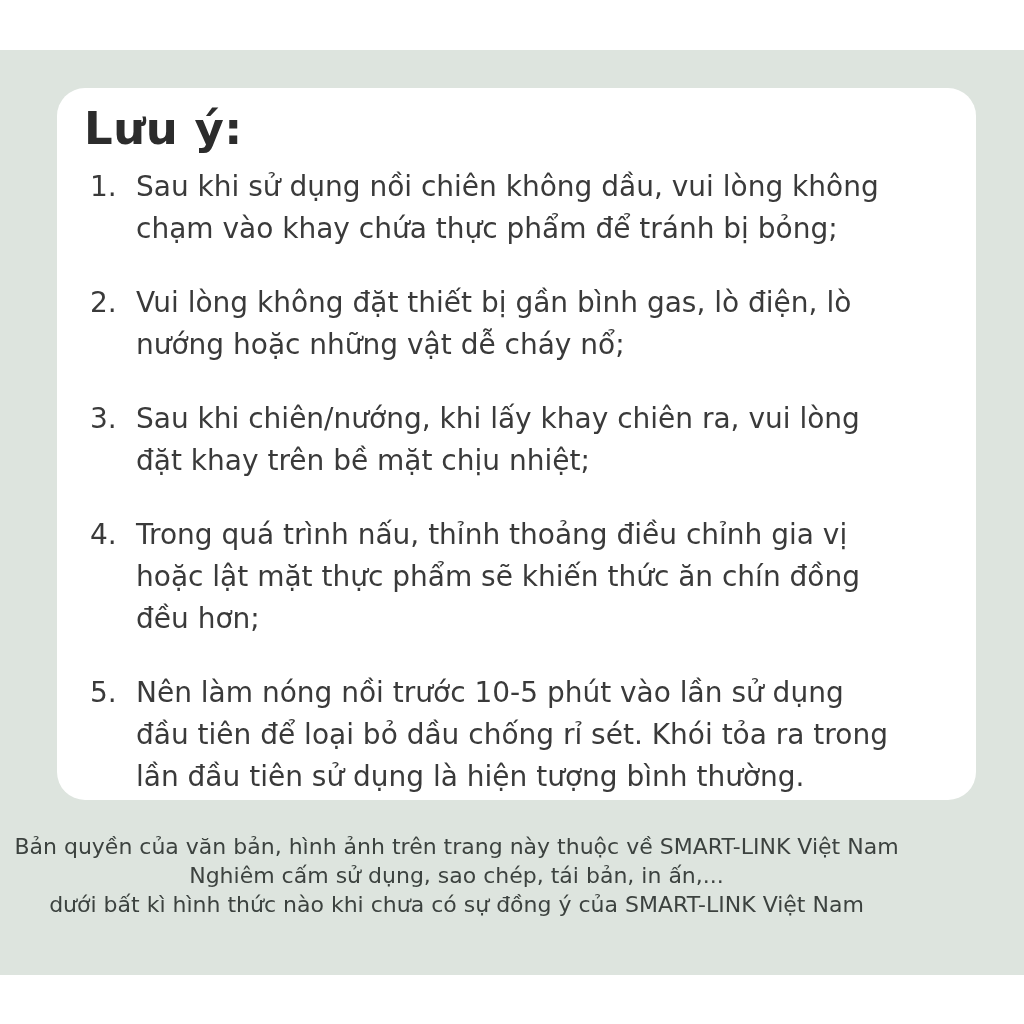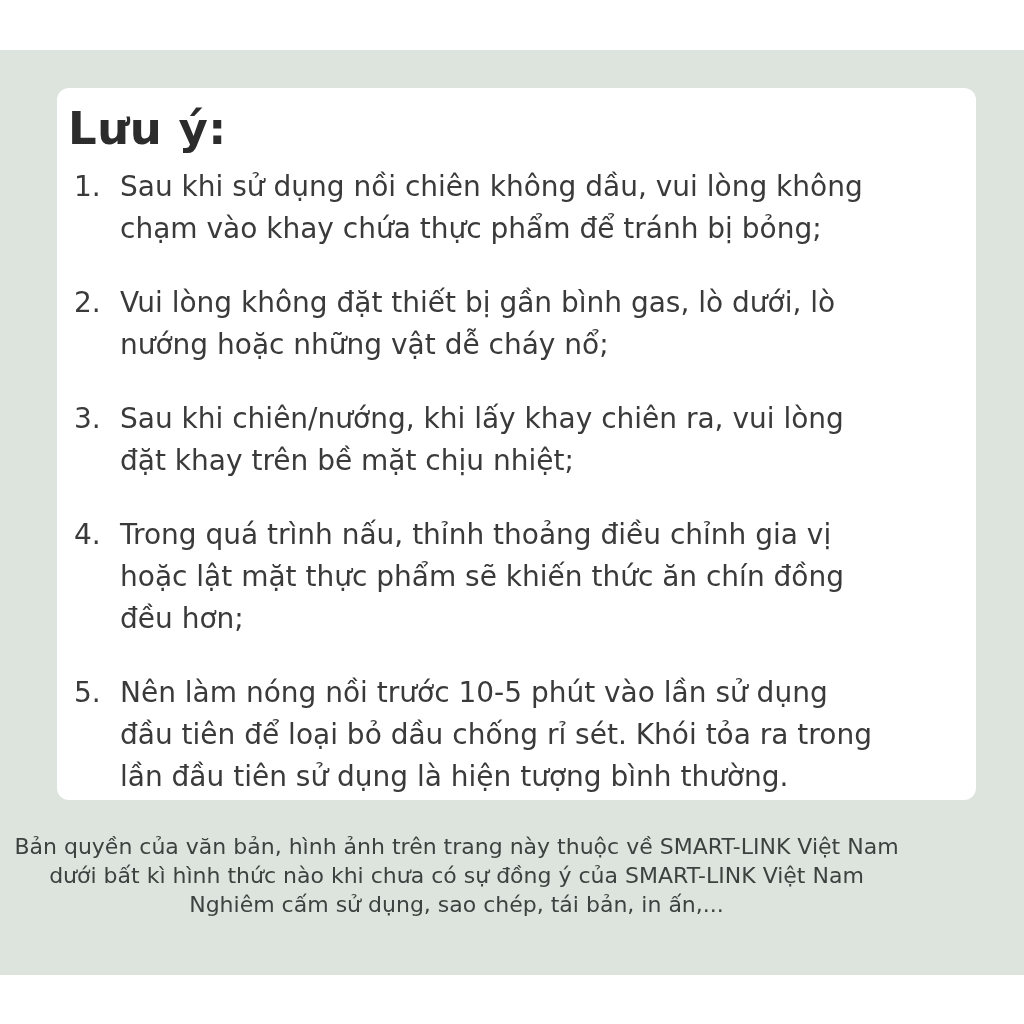--- a/index.html
+++ b/index.html
@@ -23,23 +23,23 @@
     height: 925px;
     background: #dde4de;
   }
   .card {
     position: absolute;
     left: 57px;
     top: 88px;
     width: 919px;
     height: 712px;
     background: #ffffff;
-    border-radius: 12px;
+    border-radius: 28px;
     box-sizing: border-box;
-    padding: 12px 26px 0 11px;
+    padding: 12px 26px 0 27px;
   }
   .heading {
     margin: 0;
     font-size: 45px;
     line-height: 58px;
     font-weight: 700;
     letter-spacing: 0.5px;
     color: #2c2c2c;
   }
   .note-list {
@@ -84,21 +84,21 @@
     <h1 class="heading">Lưu ý:</h1>
 
     <ol class="note-list">
       <li>
         <span class="num">1.</span>
         <span class="txt">Sau khi sử dụng nồi chiên không dầu, vui lòng không
 chạm vào khay chứa thực phẩm để tránh bị bỏng;</span>
       </li>
       <li>
         <span class="num">2.</span>
-        <span class="txt">Vui lòng không đặt thiết bị gần bình gas, lò dưới, lò
+        <span class="txt">Vui lòng không đặt thiết bị gần bình gas, lò điện, lò
 nướng hoặc những vật dễ cháy nổ;</span>
       </li>
       <li>
         <span class="num">3.</span>
         <span class="txt">Sau khi chiên/nướng, khi lấy khay chiên ra, vui lòng
 đặt khay trên bề mặt chịu nhiệt;</span>
       </li>
       <li>
         <span class="num">4.</span>
         <span class="txt">Trong quá trình nấu, thỉnh thoảng điều chỉnh gia vị
@@ -109,16 +109,16 @@
         <span class="num">5.</span>
         <span class="txt">Nên làm nóng nồi trước 10-5 phút vào lần sử dụng
 đầu tiên để loại bỏ dầu chống rỉ sét. Khói tỏa ra trong
 lần đầu tiên sử dụng là hiện tượng bình thường.</span>
       </li>
     </ol>
   </div>
 
   <div class="footer">
     <div>Bản quyền của văn bản, hình ảnh trên trang này thuộc về SMART-LINK Việt Nam</div>
+    <div>Nghiêm cấm sử dụng, sao chép, tái bản, in ấn,...</div>
     <div>dưới bất kì hình thức nào khi chưa có sự đồng ý của SMART-LINK Việt Nam</div>
-    <div>Nghiêm cấm sử dụng, sao chép, tái bản, in ấn,...</div>
   </div>
 </div>
 
 </body></html>

